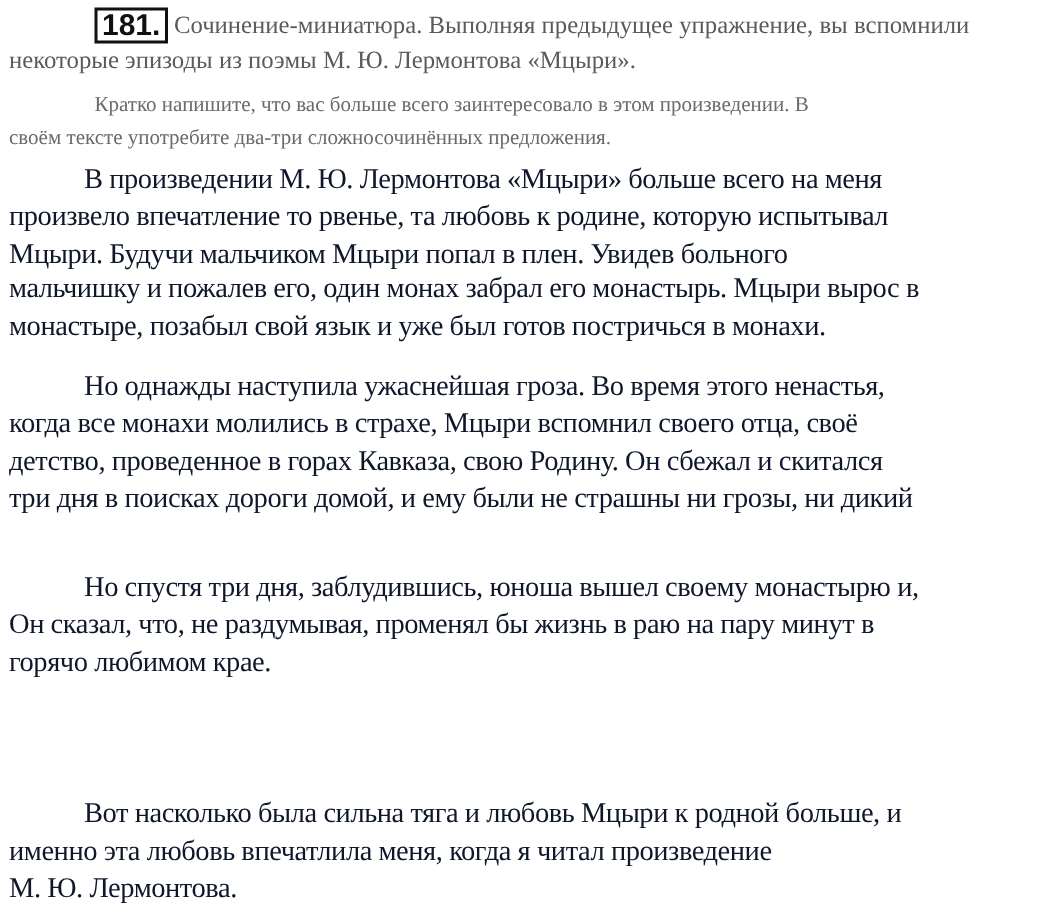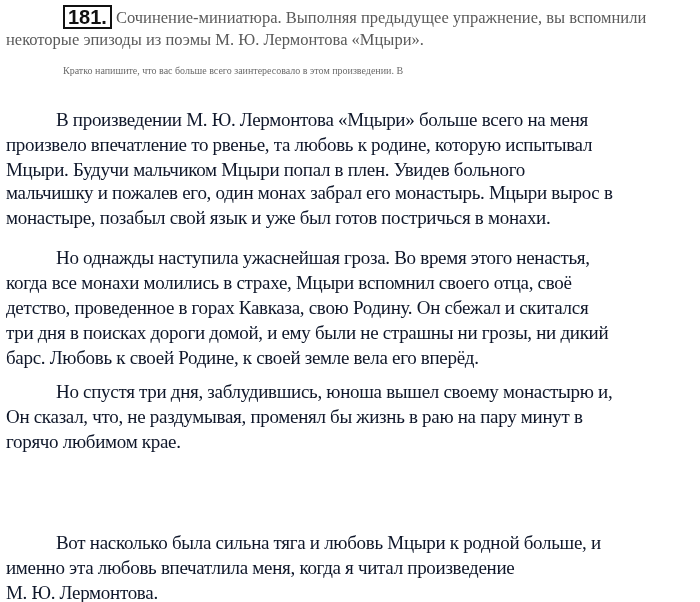--- a/index.html
+++ b/index.html
@@ -45,21 +45,21 @@
       margin-right: 4px;
       vertical-align: -1px;
     }
     .task-line2 { white-space: nowrap; }
     .task2 {
       position: absolute;
       left: 6px;
       top: 60px;
       width: 690px;
       color: #6a6a6a;
-      font-size: 10px;
+      font-size: 14px;
       line-height: 22px;
     }
     .task2 .l1 { padding-left: 57px; white-space: nowrap; }
     .task2 .l2 { white-space: nowrap; }
 
     .essay {
       position: absolute;
       left: 6px;
       width: 690px;
       color: #0f172a;
@@ -82,39 +82,39 @@
 
   <div class="task">
     <div class="task-line1">
       <span class="ex-num">181.</span><span>Сочинение-миниатюра. Выполняя предыдущее упражнение, вы вспомнили</span>
     </div>
     <div class="task-line2">некоторые эпизоды из поэмы М. Ю. Лермонтова «Мцыри».</div>
   </div>
 
   <div class="task2">
     <div class="l1">Кратко напишите, что вас больше всего заинтересовало в этом произведении. В</div>
+    <div class="l2">своём тексте употребите два-три сложносочинённых предложения.</div>
   </div>
 
   <div class="essay p1">
     <span class="ln ind">В произведении М. Ю. Лермонтова «Мцыри» больше всего на меня</span>
     <span class="ln">произвело впечатление то рвенье, та любовь к родине, которую испытывал</span>
     <span class="ln">Мцыри. Будучи мальчиком Мцыри попал в плен. Увидев больного</span>
   </div>
 
   <div class="essay p1b">
     <span class="ln">мальчишку и пожалев его, один монах забрал его монастырь. Мцыри вырос в</span>
     <span class="ln">монастыре, позабыл свой язык и уже был готов постричься в монахи.</span>
   </div>
 
   <div class="essay p2">
     <span class="ln ind">Но однажды наступила ужаснейшая гроза. Во время этого ненастья,</span>
     <span class="ln">когда все монахи молились в страхе, Мцыри вспомнил своего отца, своё</span>
     <span class="ln">детство, проведенное в горах Кавказа, свою Родину. Он сбежал и скитался</span>
     <span class="ln">три дня в поисках дороги домой, и ему были не страшны ни грозы, ни дикий</span>
-    <span class="ln">барс. Любовь к своей Родине, к своей земле вела его вперёд.</span>
   </div>
 
   <div class="essay p3">
     <span class="ln ind">Но спустя три дня, заблудившись, юноша вышел своему монастырю и,</span>
     <span class="ln">Он сказал, что, не раздумывая, променял бы жизнь в раю на пару минут в</span>
     <span class="ln">горячо любимом крае.</span>
   </div>
 
   <div class="essay p4">
     <span class="ln ind">Вот насколько была сильна тяга и любовь Мцыри к родной больше, и</span>

